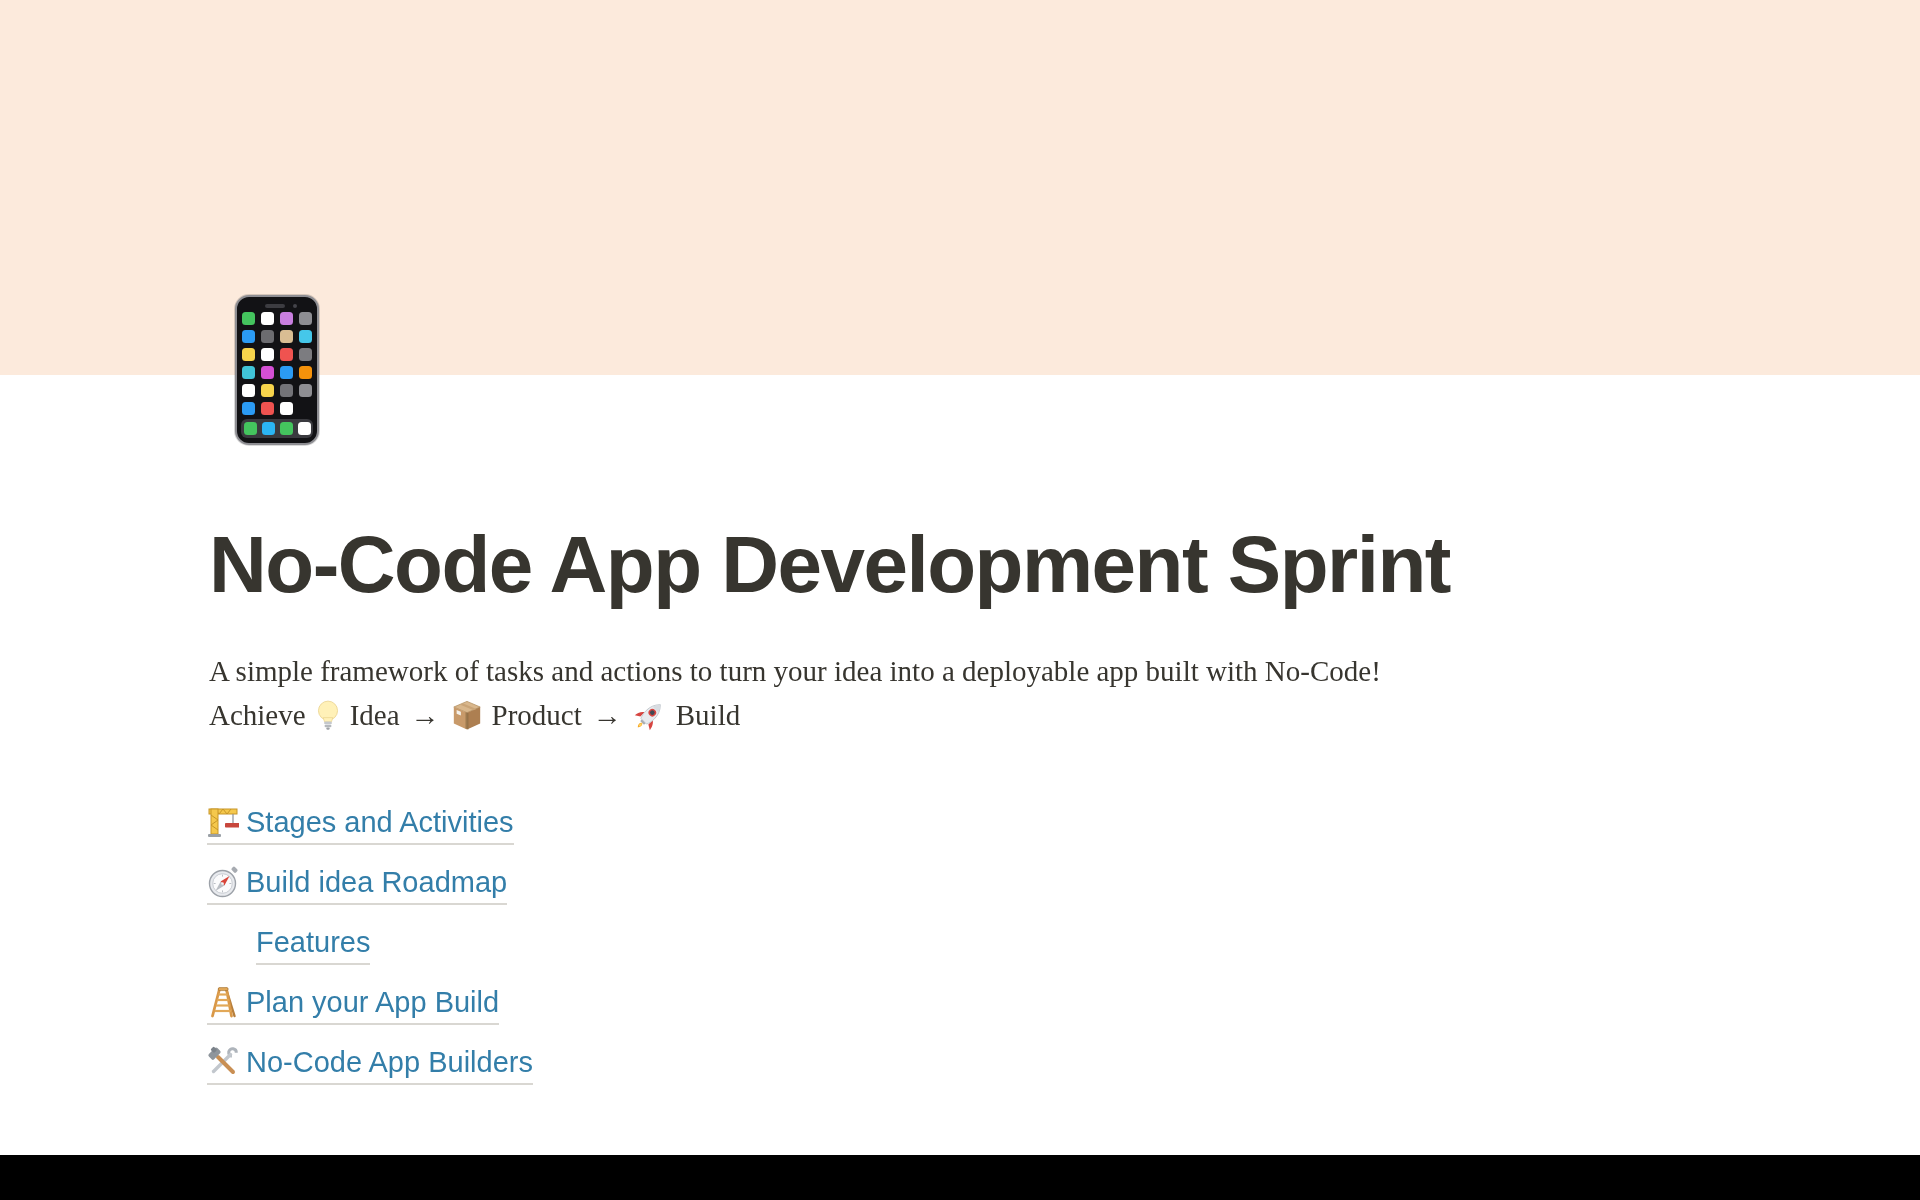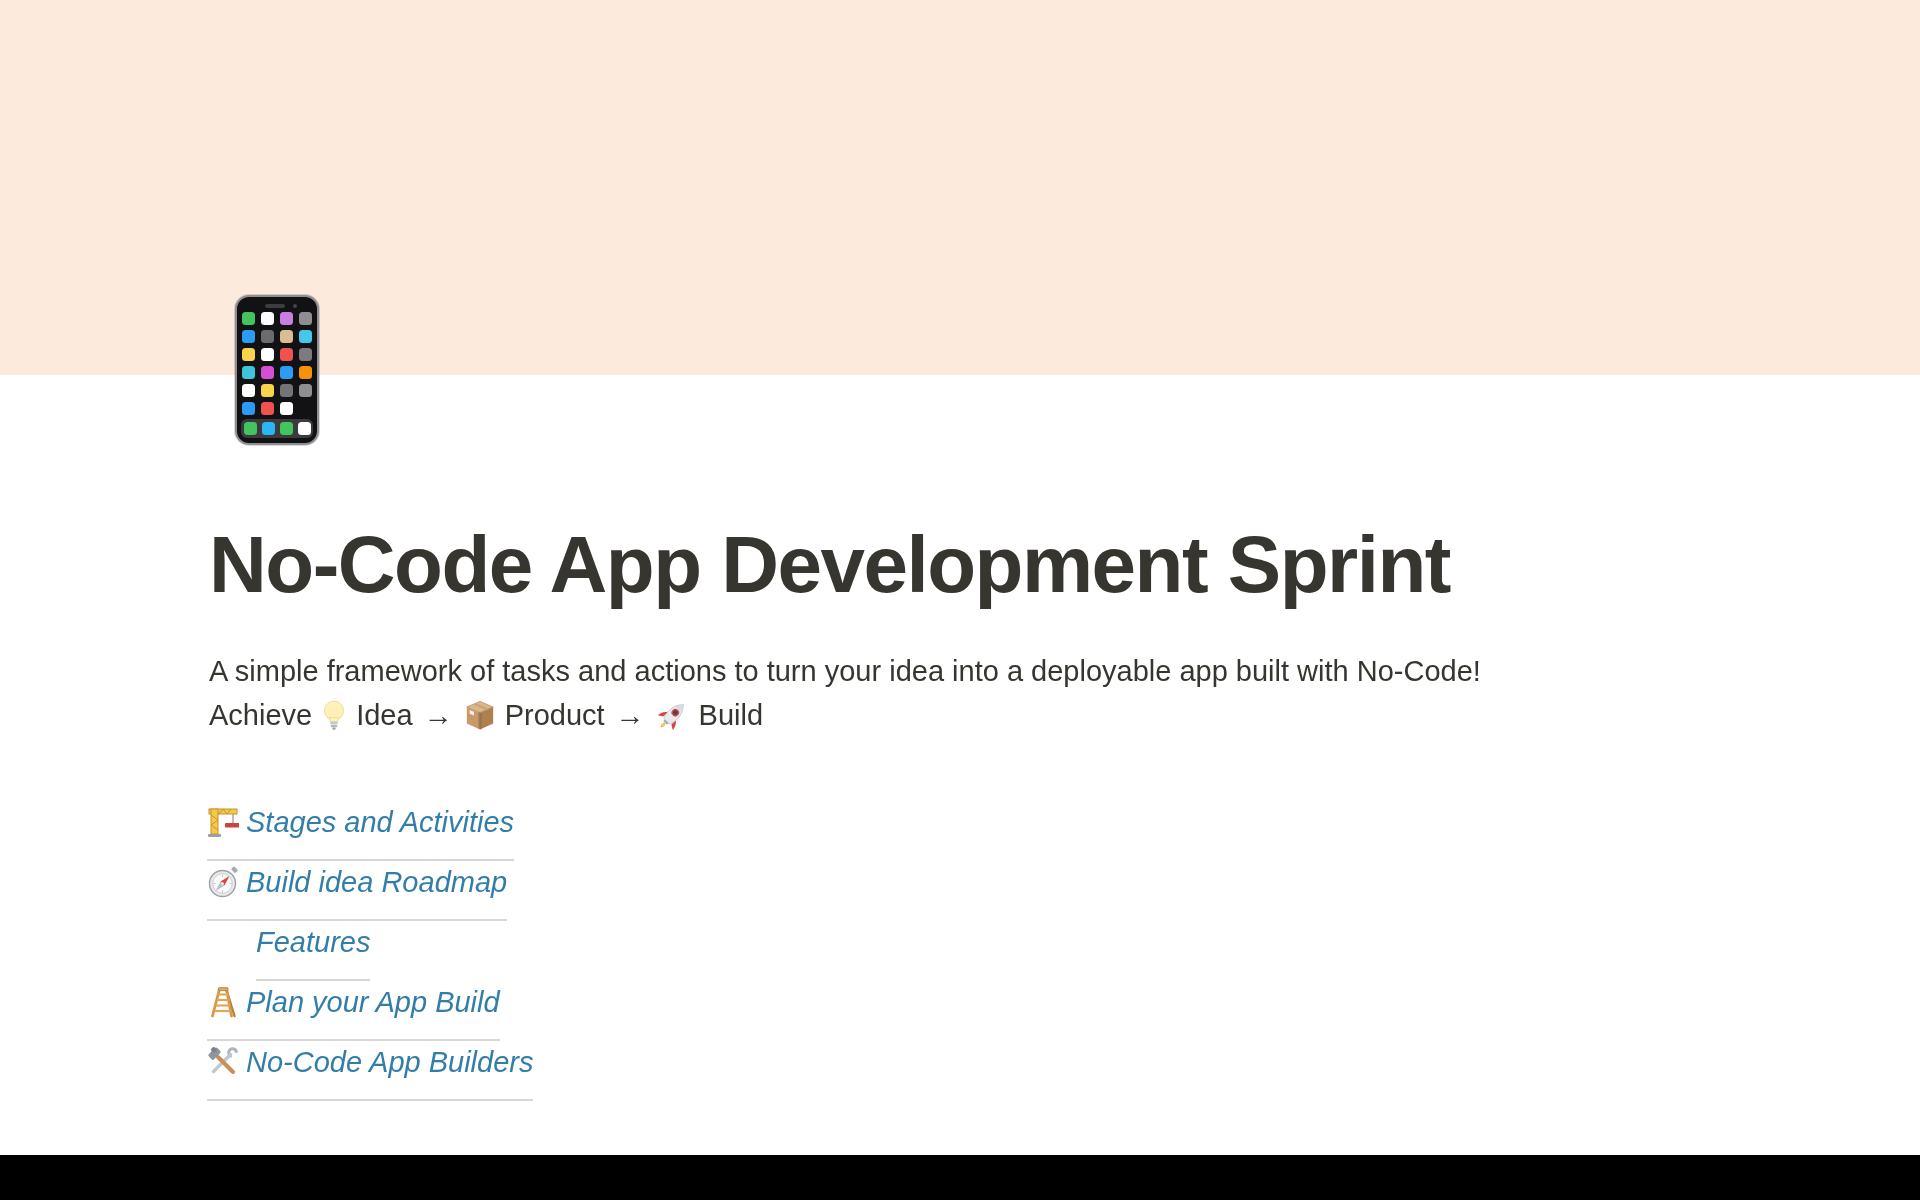--- a/index.html
+++ b/index.html
@@ -64,38 +64,38 @@
     font-size: 80px; line-height: 80px;
     font-weight: 700; letter-spacing: -1.5px;
     color: var(--text, #37352F);
   }
 
   .desc {
     margin: 44px 0 0 197px;
     font-size: 29px; line-height: 44px;
     width: 1480px;
     color: var(--text, #37352F);
+    font-family: Liberation Serif, serif;
   }
   .desc .line2 {
     display: flex; align-items: center; gap: 9px;
     height: 44px;
   }
   .desc .arrow { padding: 0 2px; }
   .inline-emoji { display: inline-block; flex: 0 0 auto; }
 
   
   .links { margin: 68px 0 0 195px; }
   .link-row { height: 46px; margin-bottom: 14px; display: flex; align-items: flex-start; }
   .link-row.indent { margin-left: 49px; }
   .link-inner {
     display: inline-flex; align-items: center; gap: 7px;
-    padding-bottom: 20px;
+    padding-bottom: 4px;
     border-bottom: 2.5px solid var(--underline, #D9D7D2);
     cursor: pointer;
-    font-style: italic;
   }
   .link-text {
     font-size: 29px; line-height: 34px;
     color: var(--link, #337EA9);
   }
   .link-emoji { width: 32px; height: 32px; display: inline-block; }
 
   .bottom-bar {
     position: absolute; left: 0; bottom: 0;
     width: 100%; height: 45px;

